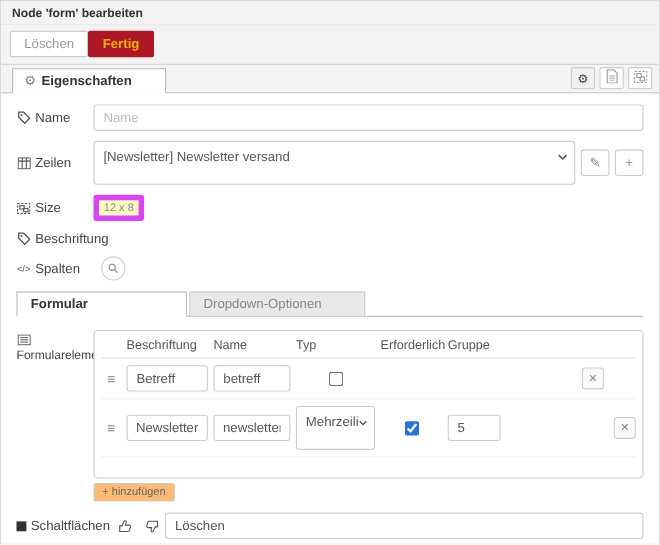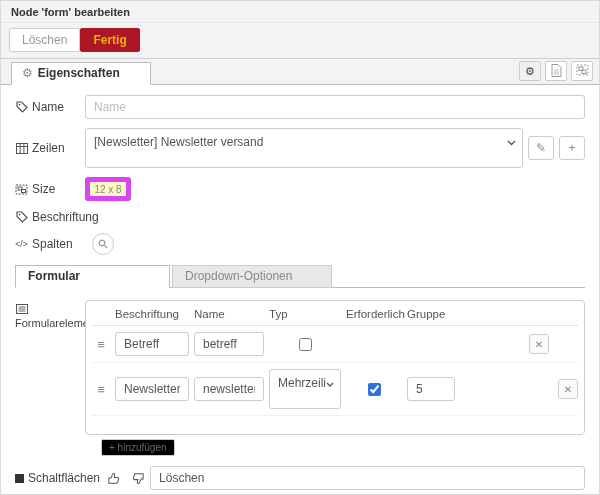--- a/index.html
+++ b/index.html
@@ -54,21 +54,21 @@
   .fe-label .fe-word { white-space:nowrap; }
   .fe-panel { flex:1; border:1px solid #ccc; border-radius:4px; background:#fff; min-height:112px; padding:4px 6px 18px 6px; position:relative; z-index:1; }
   .fe-grid { display:grid; grid-template-columns:18px 74px 70px 72px 56px 48px 1fr 24px; column-gap:5px; align-items:center; }
   .fe-head { padding:3px 0 5px; border-bottom:1px solid #e3e3e3; }
   .fe-head span { font-size:11.5px; color:#555; }
   .fe-row { padding:6px 0; border-bottom:1px solid #f0f0f0; }
   .drag { color:#888; font-size:13px; text-align:center; cursor:grab; }
   .fe-cb { justify-self:center; }
   .x-btn { width:20px; height:20px; border:1px solid #ccc; border-radius:3px; background:#fafafa; color:#888; font-size:10px; display:flex; align-items:center; justify-content:center; cursor:pointer; justify-self:end; }
   input[type=checkbox] { width:13px; height:13px; accent-color:#2F71DC; cursor:pointer; }
-  .add-btn { display:inline-flex; align-items:center; gap:3px; margin:4px 0 0 16px; border:1px solid #ccc; border-radius:2px; background:#000000; color:#666; font-size:10px; padding:2px 7px; cursor:pointer; }
+  .add-btn { display:inline-flex; align-items:center; gap:3px; margin:4px 0 0 0; border:1px solid #ccc; border-radius:2px; background:#fdba74; color:#666; font-size:10px; padding:2px 7px; cursor:pointer; }
 
   
   .sb-row { display:flex; align-items:center; margin-top:10px; }
   .sb-label { display:flex; align-items:center; gap:4px; font-size:12px; color:#444; white-space:nowrap; }
   .blk-sq { width:9px; height:9px; background:#333; display:inline-block; }
   .thumb { color:#555; margin:0 5px 0 7px; display:inline-flex; }
 
   .cb-line { margin:9px 0 0 70px; display:flex; align-items:center; gap:6px; font-size:12px; color:#444; }
 </style>
 </head>

